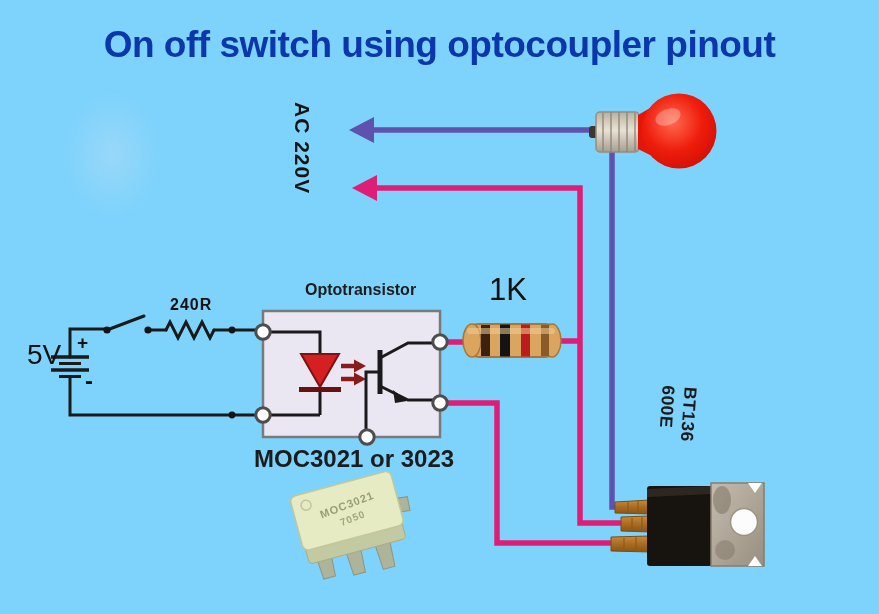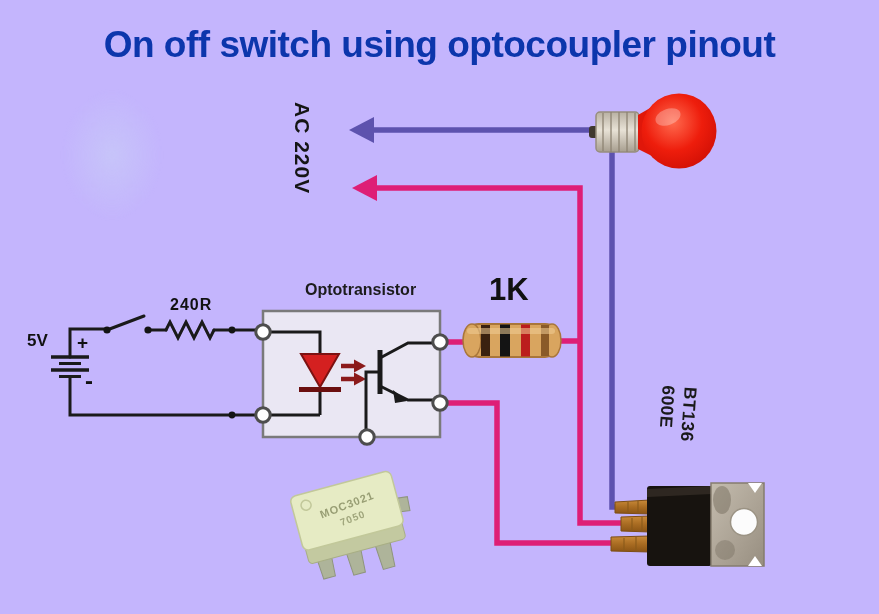--- a/index.html
+++ b/index.html
@@ -1,33 +1,33 @@
 <!DOCTYPE html>
 <html><head>
 <meta charset="utf-8">
 <style>
   html,body{margin:0;padding:0;background:#ffffff;}
   .canvas{
-    position:relative;width:879px;height:614px;background:#c4b5fd;overflow:hidden;
+    position:relative;width:879px;height:614px;background:#7dd3fc;overflow:hidden;
     font-family:"Liberation Sans",sans-serif;color:#111;
   }
   .lbl{position:absolute;white-space:nowrap;line-height:1.05;}
   .title{
     left:0;right:0;top:26px;text-align:center;
     font-size:37px;font-weight:800;letter-spacing:-0.5px;color:#0c36ac;
   }
   .vtext{writing-mode:vertical-rl;}
   .ac-label{left:291px;top:102px;font-size:21px;font-weight:700;color:#151515;letter-spacing:1px;}
   .r240{left:158px;top:297px;font-size:16px;font-weight:700;letter-spacing:1px;margin-left:12px;}
-  .v5{left:27px;top:332px;font-size:17px;font-weight:700;}
+  .v5{left:27px;top:340px;font-size:28px;font-weight:400;}
   .bplus{left:77px;top:333px;font-size:19px;font-weight:700;}
   .bminus{left:85px;top:368px;font-size:24px;font-weight:700;}
   .optobox-label{left:305px;top:282px;font-size:16px;font-weight:700;color:#1c1c1c;}
   .mocline{left:254px;top:446px;font-size:24px;font-weight:700;color:#1c1c1c;}
-  .r1k{left:489px;top:274px;font-size:31px;font-weight:700;}
+  .r1k{left:489px;top:274px;font-size:31px;font-weight:400;}
   .triac-label{left:655px;top:386px;font-size:17.5px;font-weight:700;color:#1a1a1a;
     transform:rotate(4deg);letter-spacing:0.5px;line-height:1.25;}
   .smudge{position:absolute;left:62px;top:90px;width:100px;height:130px;
     background:radial-gradient(closest-side,rgba(205,225,245,0.35),rgba(255,255,255,0));
     filter:blur(2px);}
   svg{position:absolute;left:0;top:0;}
 </style>
 </head>
 <body>
 
@@ -187,19 +187,20 @@
       <text x="56" y="34" font-size="10" font-weight="700" fill="#a0a67c" text-anchor="middle" transform="rotate(-6 56 34)" letter-spacing="1">7050</text>
     </g>
   </svg>
 
   <div class="lbl vtext ac-label">AC 220V</div>
   <div class="lbl r240">240R</div>
   <div class="lbl v5">5V</div>
   <div class="lbl bplus">+</div>
   <div class="lbl bminus">-</div>
   <div class="lbl optobox-label">Optotransistor</div>
+  <div class="lbl mocline">MOC3021 or 3023</div>
   <div class="lbl r1k">1K</div>
   <div class="lbl vtext triac-label">
     <div>BT136</div>
     <div>600E</div>
   </div>
 
 </div>
 
 </body></html>

